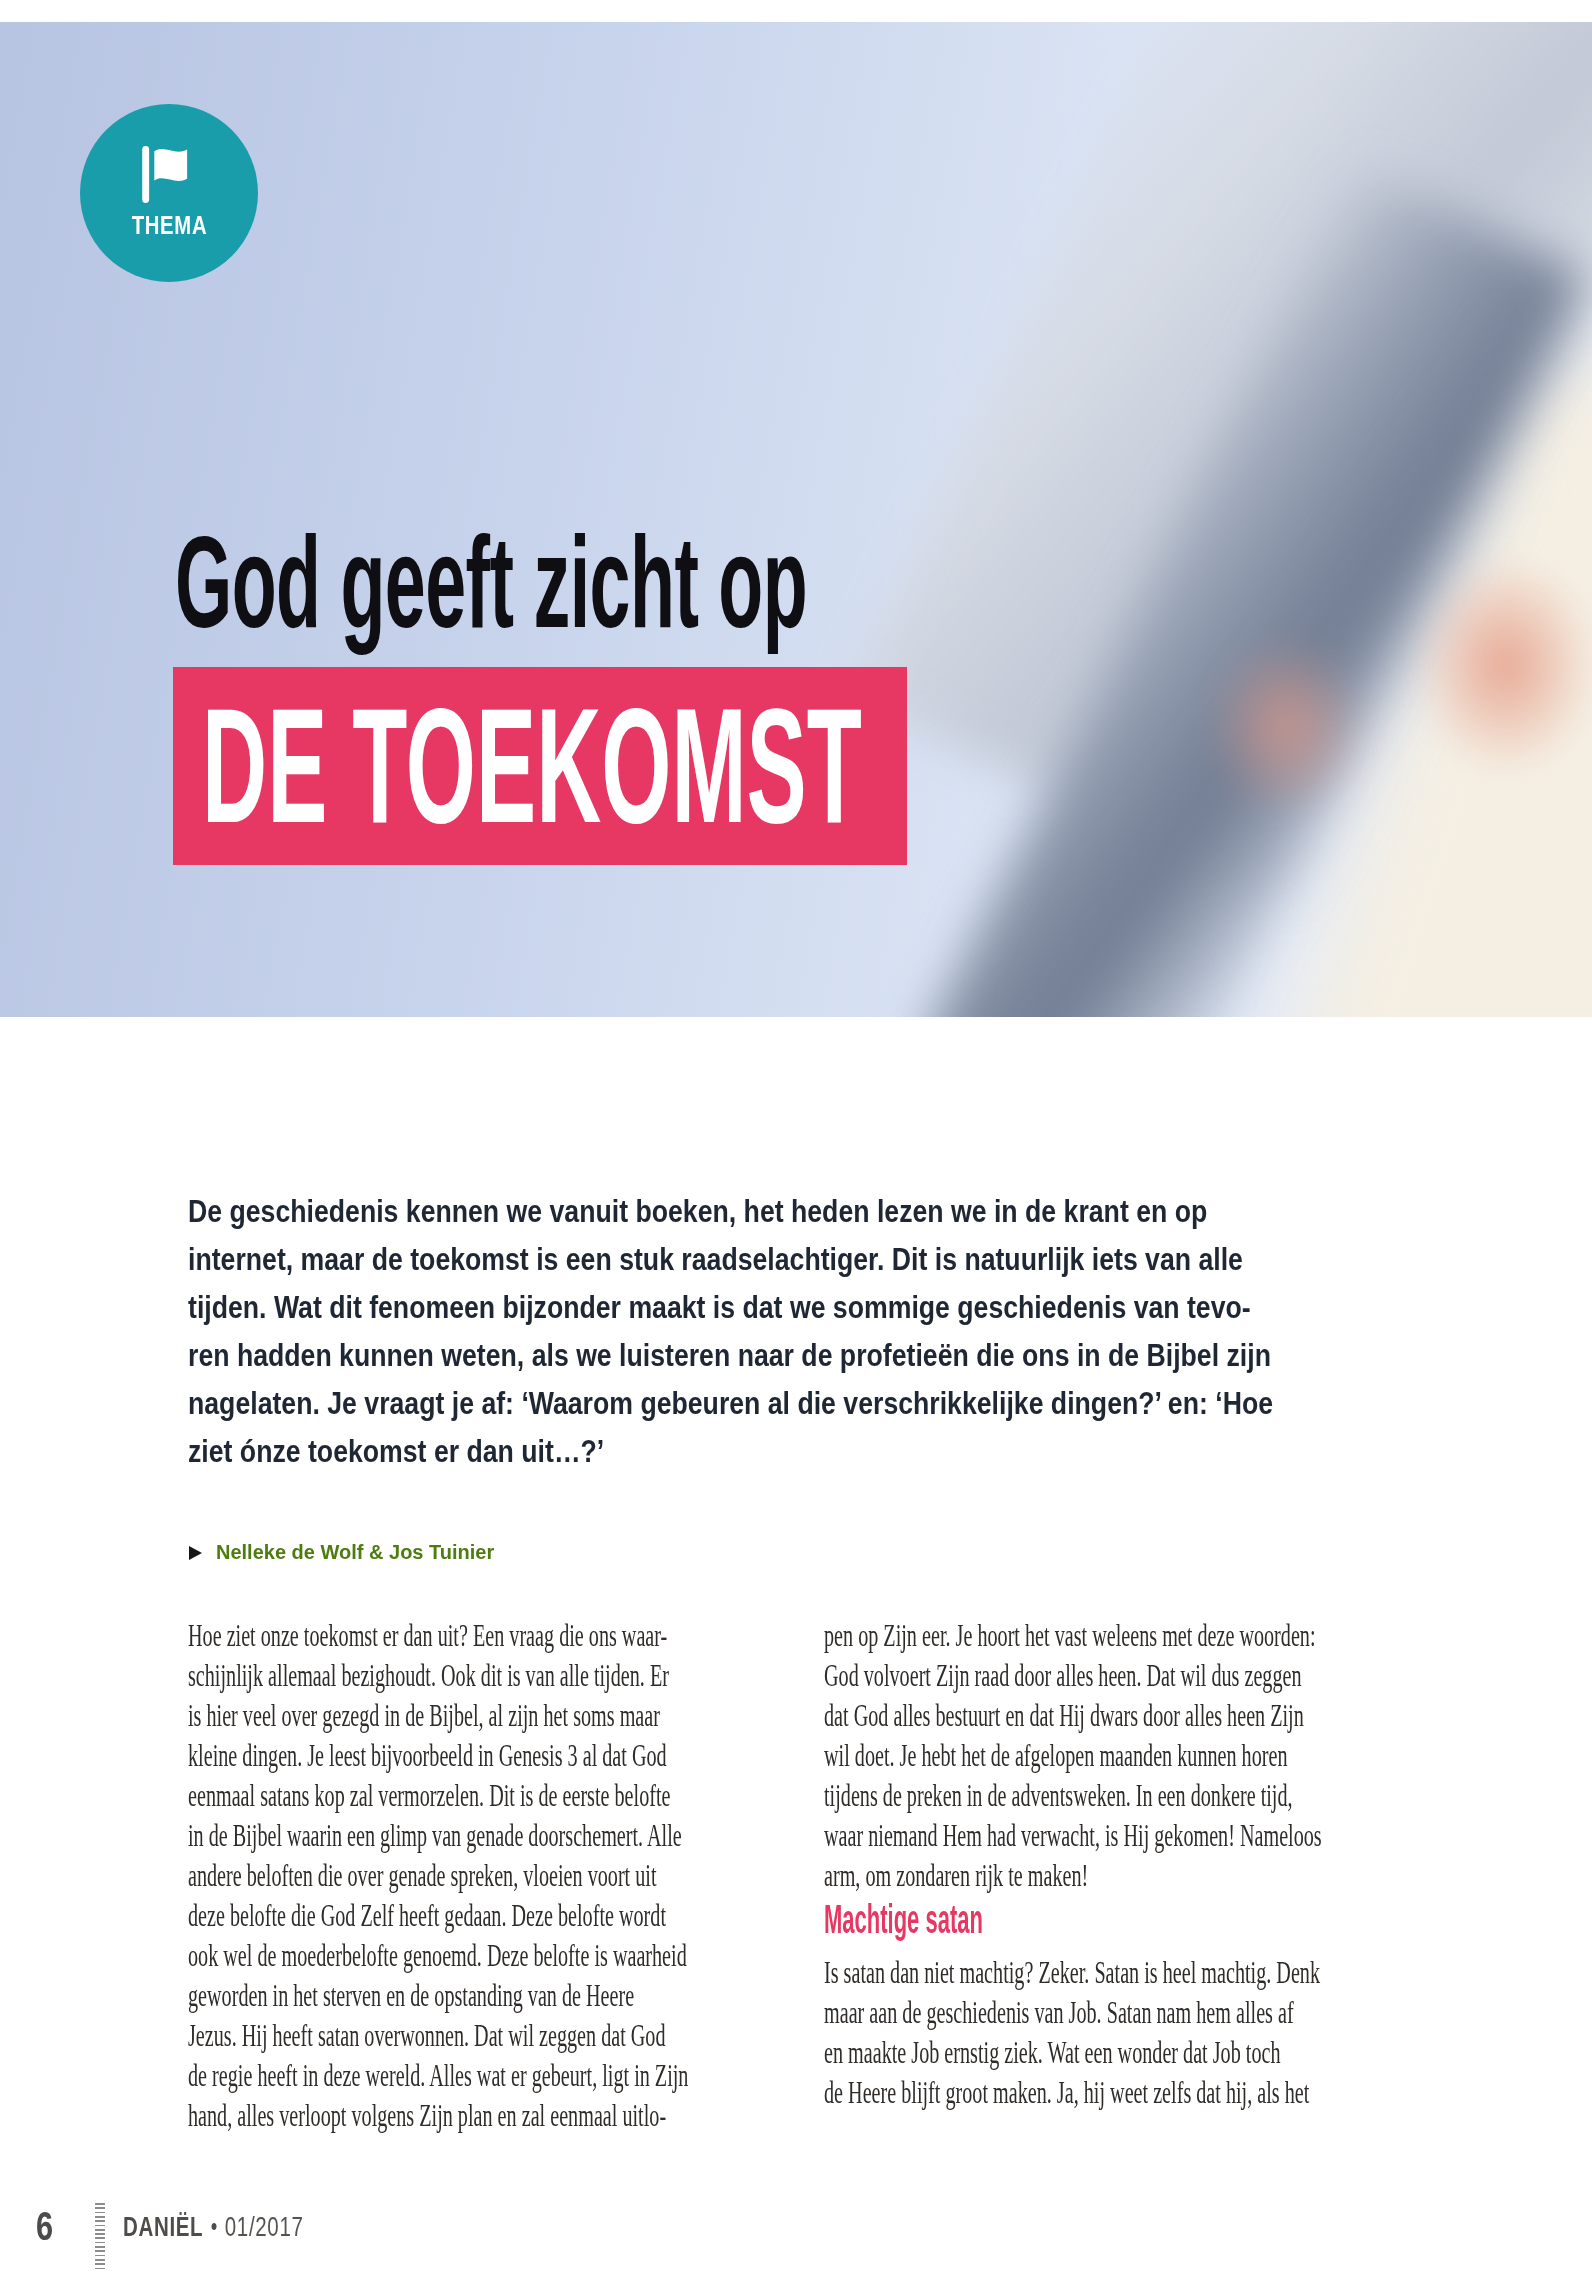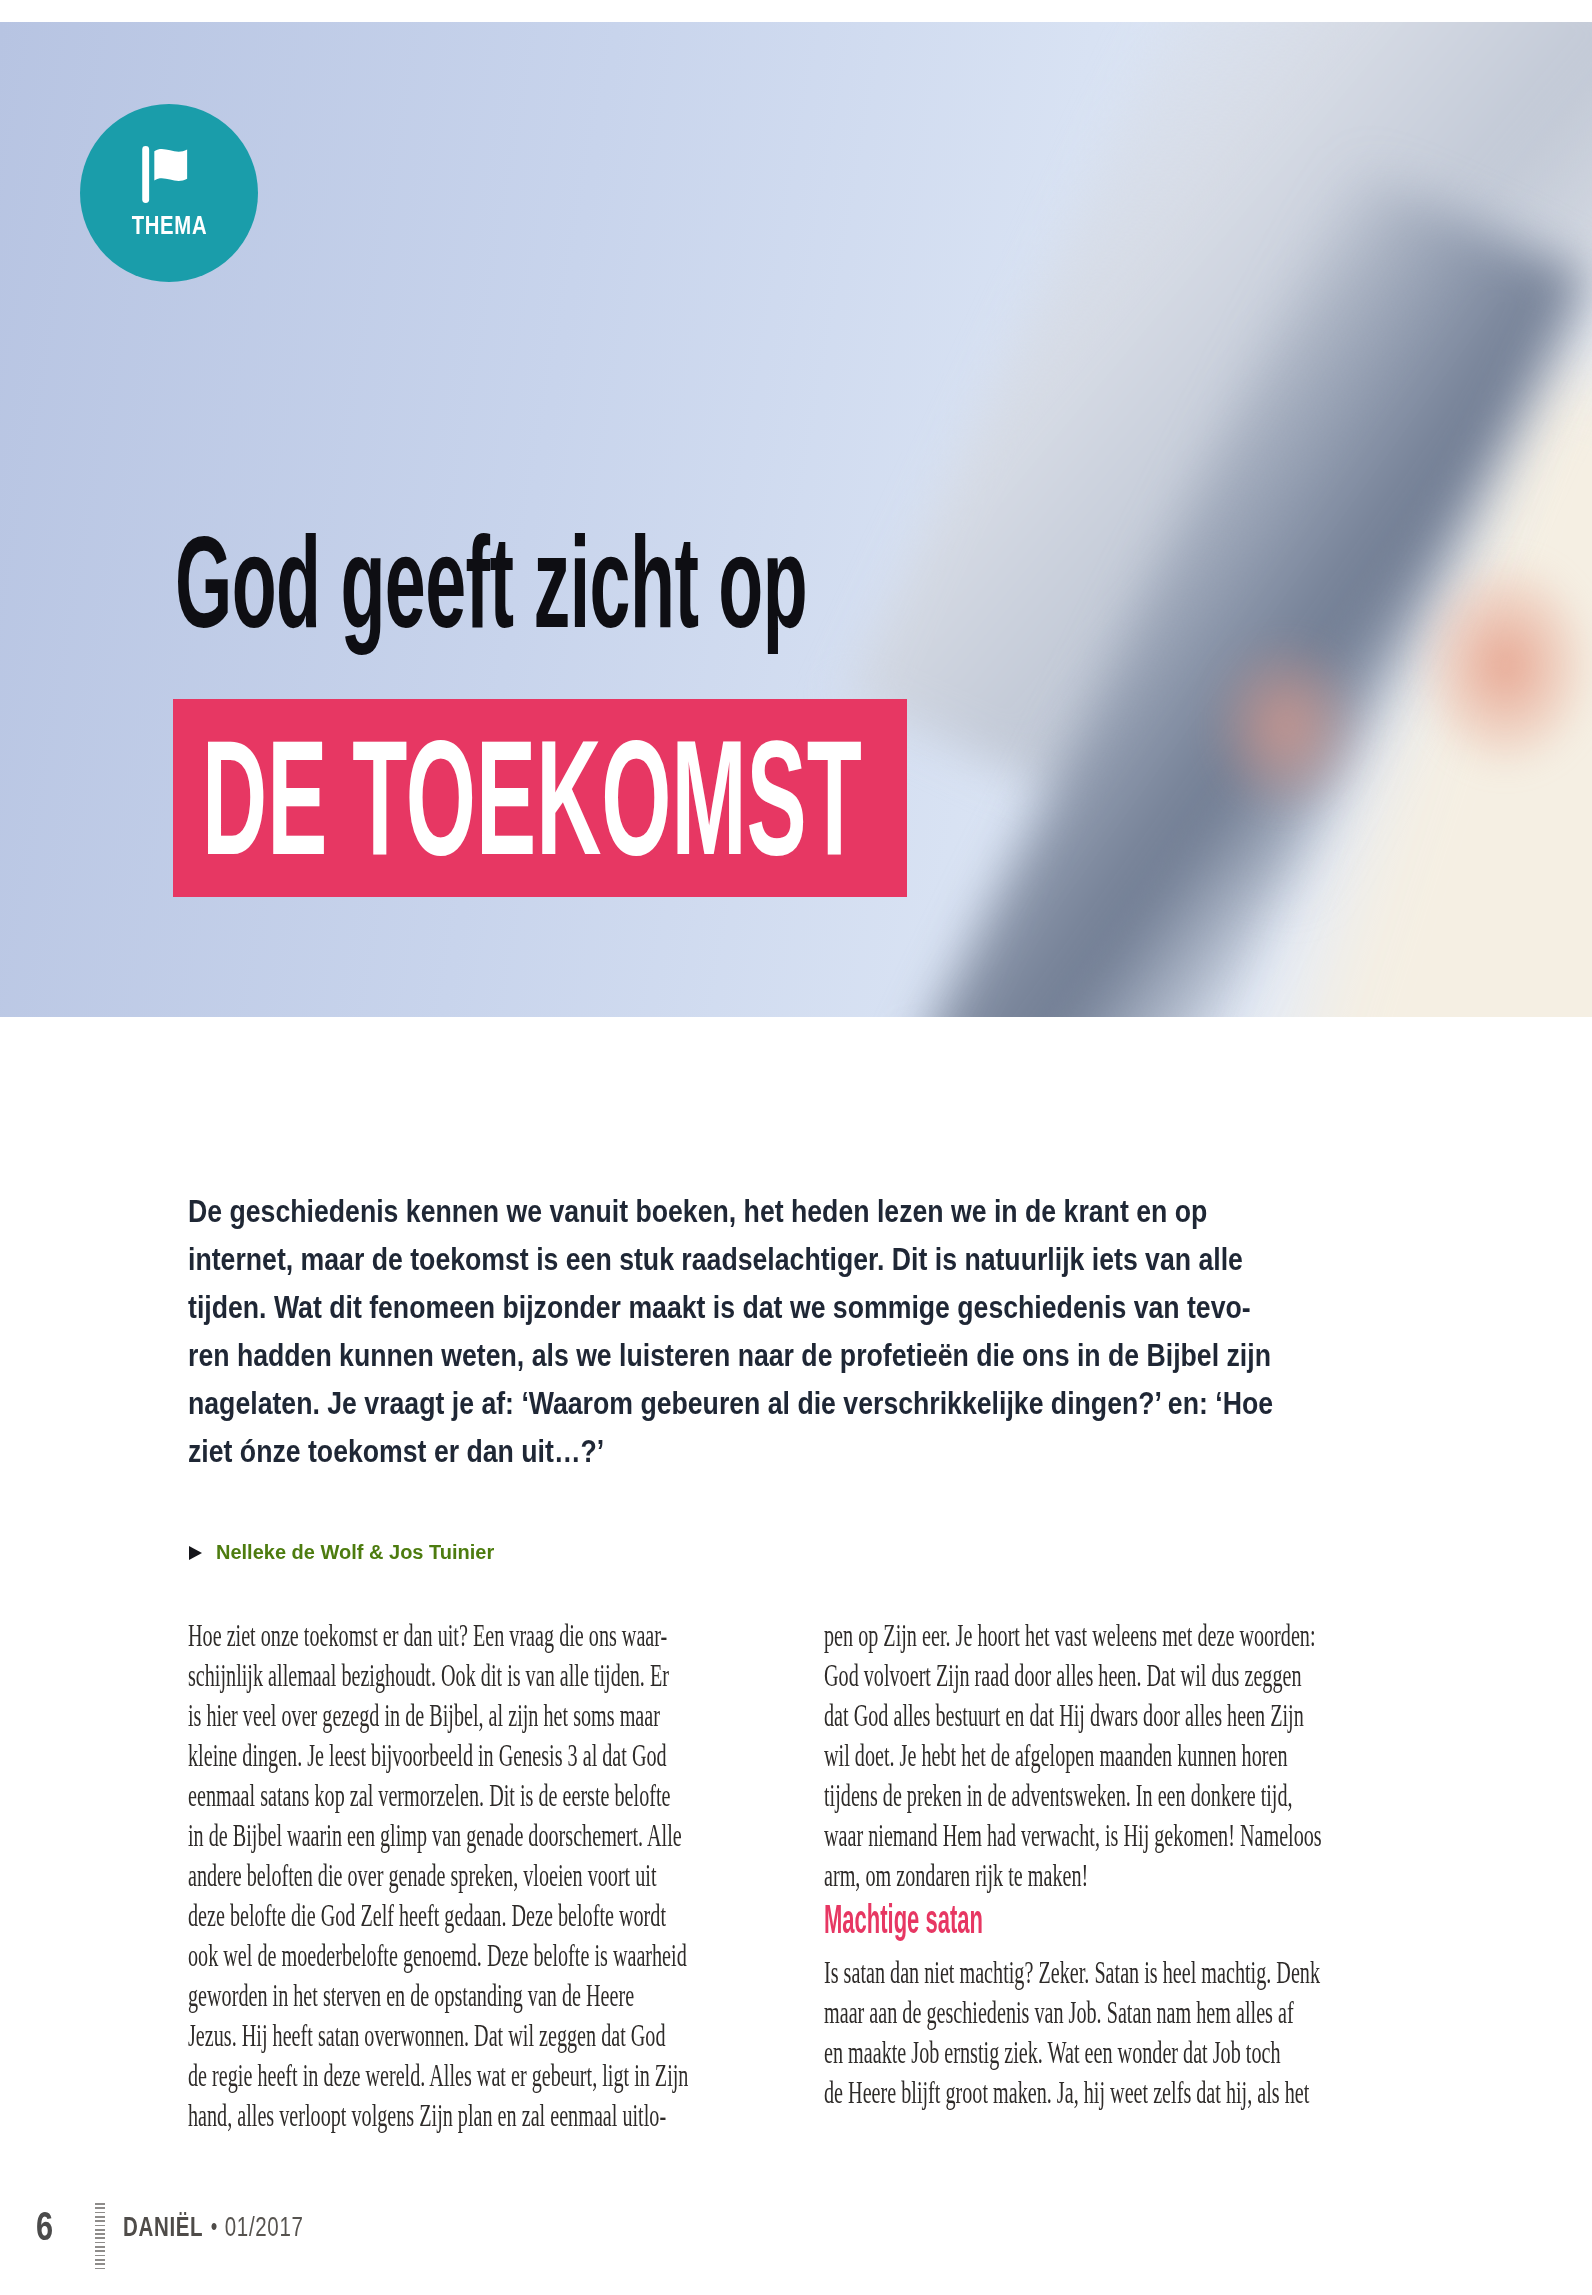--- a/index.html
+++ b/index.html
@@ -44,21 +44,21 @@
 
   
   .title-line1 {
     position:absolute; left:175px; top:518px; margin:0;
     font-size:129px; line-height:1; font-weight:bold; color:#0e0e13;
     white-space:nowrap; transform:scaleX(0.57); transform-origin:left top;
     letter-spacing:-0.9px;
   }
   .title-bar {
     position:absolute; left:173px; top:667px; width:734px; height:198px;
-    display:flex; align-items:center;margin-top:32px;
+    display:flex; align-items:center;
   }
   .title-line2 {
     margin-left:29px; color:#ffffff; font-weight:bold; font-size:164px; line-height:1;
     white-space:nowrap; transform:scaleX(0.55); transform-origin:left center;
     letter-spacing:0px;
   }
 
   
   .intro {
     position:absolute; left:188px; top:1188px;

